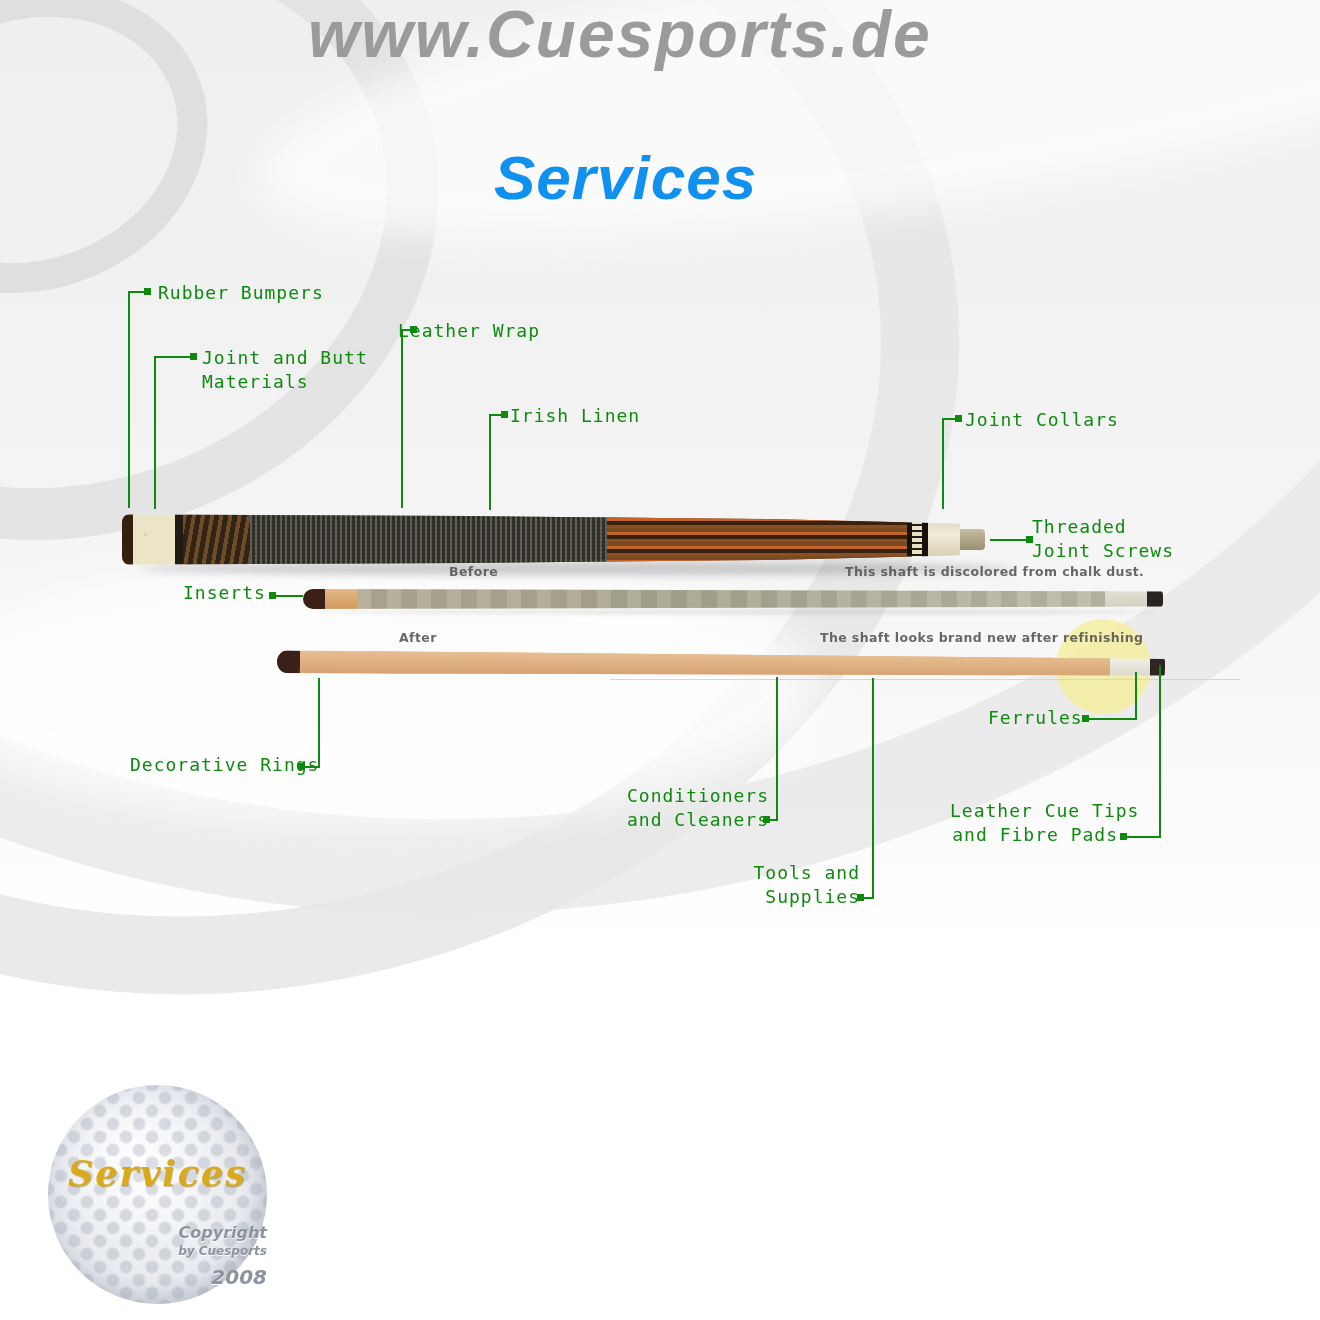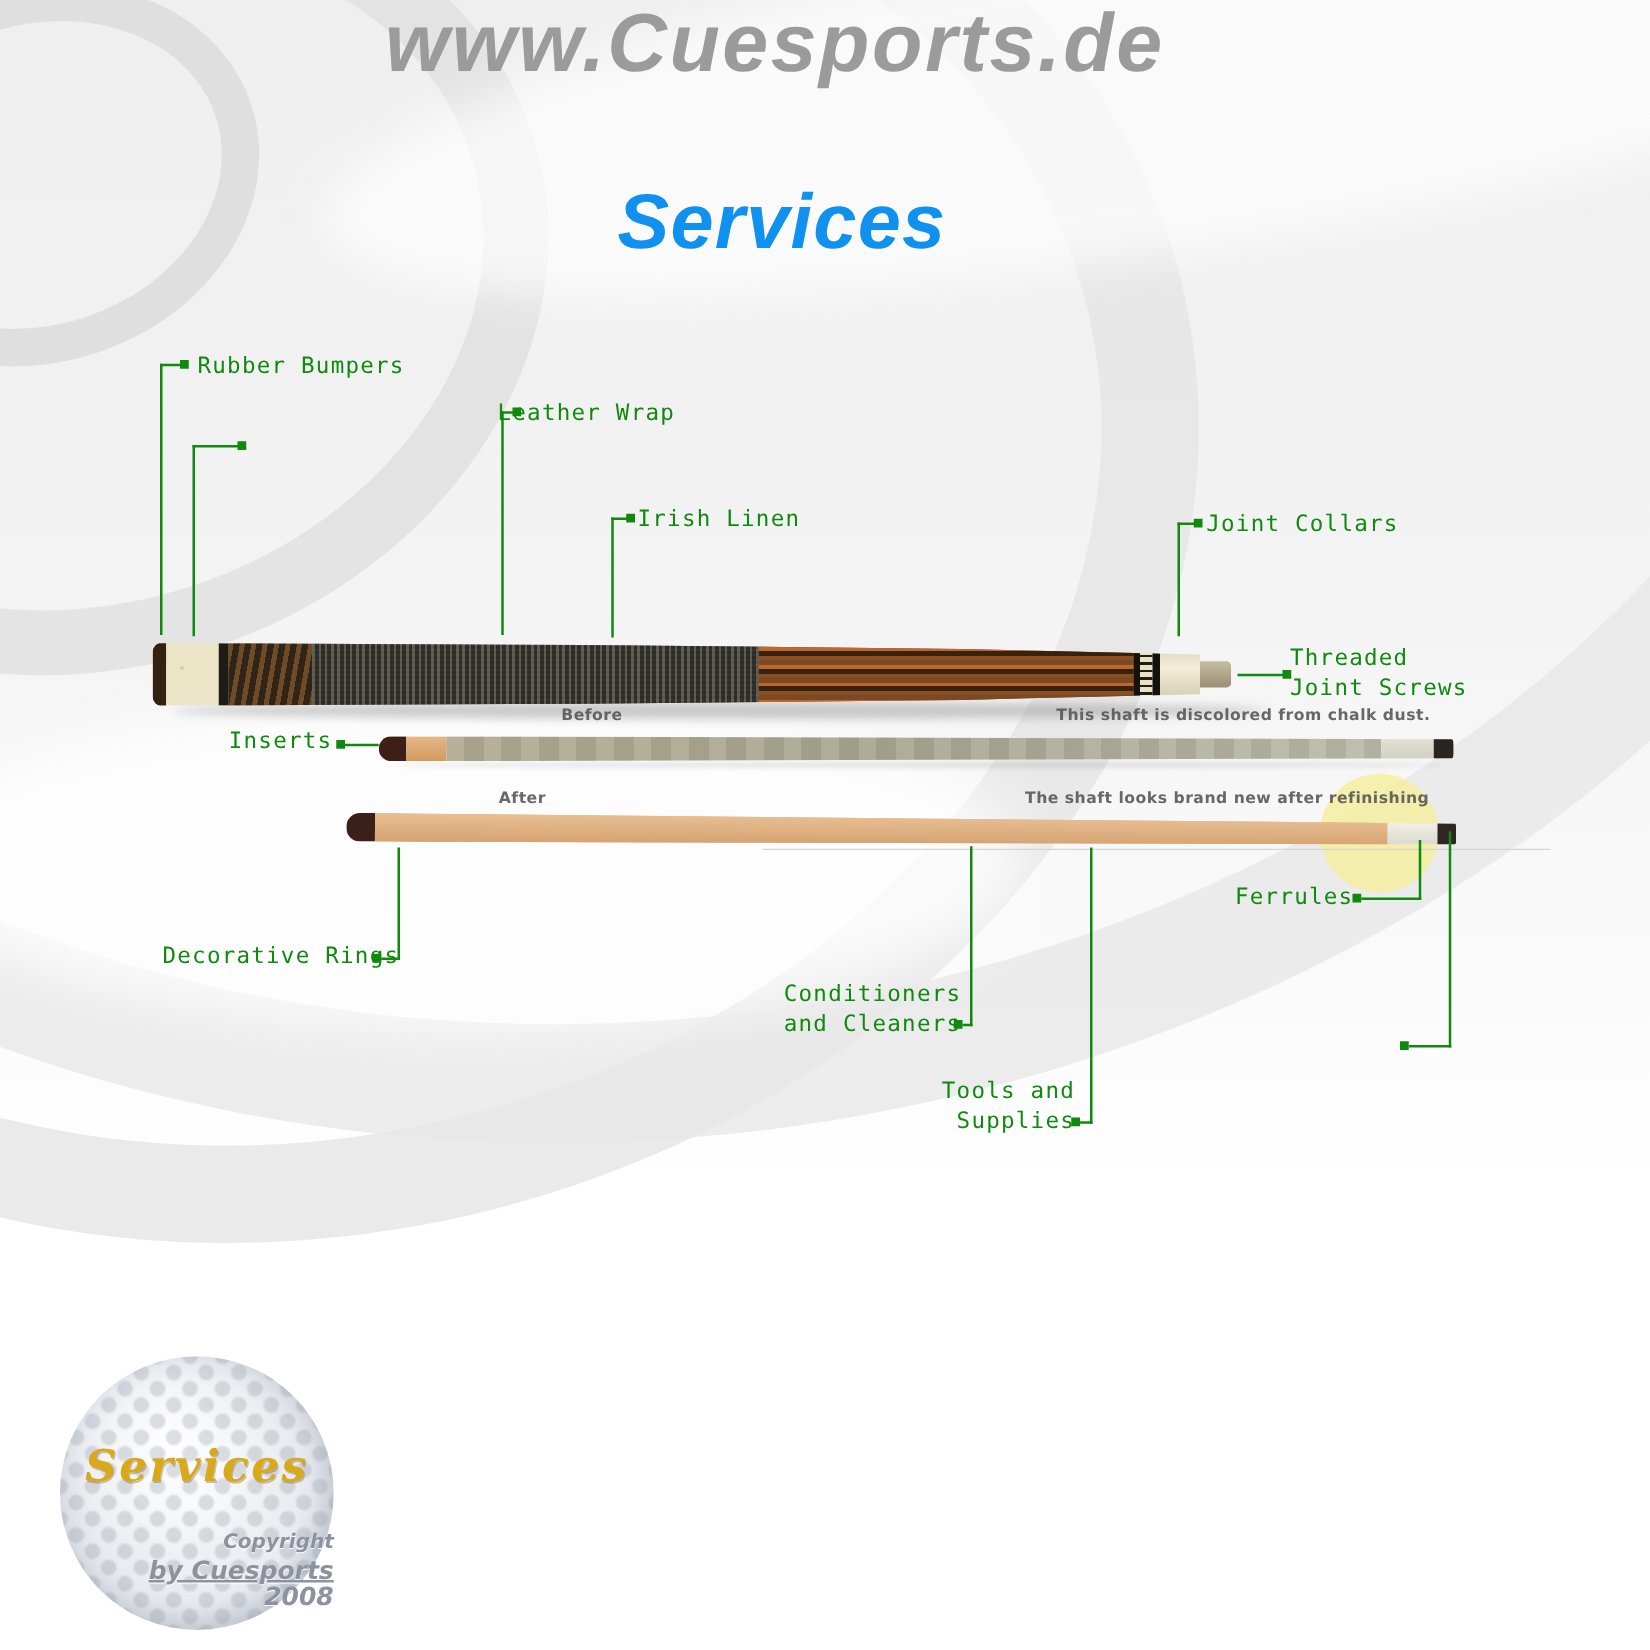--- a/index.html
+++ b/index.html
@@ -169,21 +169,21 @@
     opacity:.8;
   }
   #logo-title{
     position:absolute;left:0;top:68px;width:100%;text-align:center;
     font-family:"DejaVu Serif",serif;font-style:italic;font-weight:bold;
     font-size:35px;color:#d9a91c;letter-spacing:2px;text-shadow:1px 1px 0 rgba(120,90,10,.35);
   }
   .logo-copy{position:absolute;width:100%;text-align:right;font-family:"DejaVu Sans",sans-serif;
     font-style:italic;font-weight:bold;color:#8d939e;text-shadow:0 1px 0 #fff;}
   #logo-copy1{top:138px;font-size:16px;}
-  #logo-copy2{top:159px;font-size:20px;text-decoration:underline;}
+  #logo-copy2{top:159px;font-size:12px;}
   #logo-copy3{top:180px;font-size:20px;}
 </style>
 </head>
 <body>
 
 <div id="stage">
 
   <div class="swirl" id="swirl1"></div>
   <div class="swirl" id="swirl2"></div>
   <div class="swirl" id="swirl3"></div>
@@ -262,38 +262,46 @@
   <div class="lline" id="ln-co-v"></div>
   <div class="sq" id="sq-co"></div>
   <div class="lline" id="ln-to-h"></div>
   <div class="lline" id="ln-to-v"></div>
   <div class="sq" id="sq-to"></div>
   <div class="lline" id="ln-tp-h"></div>
   <div class="lline" id="ln-tp-v"></div>
   <div class="sq" id="sq-tp"></div>
 
   <div class="plabel" id="lbl-rubber">Rubber Bumpers</div>
+  <div class="plabel" id="lbl-jointbutt">
+    <div>Joint and Butt</div>
+    <div>Materials</div>
+  </div>
   <div class="plabel" id="lbl-leatherwrap">Leather Wrap</div>
   <div class="plabel" id="lbl-irishlinen">Irish Linen</div>
   <div class="plabel" id="lbl-jointcollars">Joint Collars</div>
   <div class="plabel" id="lbl-threaded">
     <div>Threaded</div>
     <div>Joint Screws</div>
   </div>
   <div class="plabel" id="lbl-inserts">Inserts</div>
   <div class="plabel" id="lbl-decorative">Decorative Rings</div>
   <div class="plabel" id="lbl-ferrules">Ferrules</div>
   <div class="plabel r" id="lbl-conditioners">
     <div>Conditioners</div>
     <div>and Cleaners</div>
   </div>
   <div class="plabel r" id="lbl-tools">
     <div>Tools and</div>
     <div>Supplies</div>
   </div>
+  <div class="plabel r" id="lbl-tips">
+    <div>Leather Cue Tips</div>
+    <div>and Fibre Pads</div>
+  </div>
 
   <div id="logo-ball">
     <div id="logo-title">Services</div>
     <div class="logo-copy" id="logo-copy1">Copyright</div>
     <div class="logo-copy" id="logo-copy2">by Cuesports</div>
     <div class="logo-copy" id="logo-copy3">2008</div>
   </div>
 
 </div>
 

